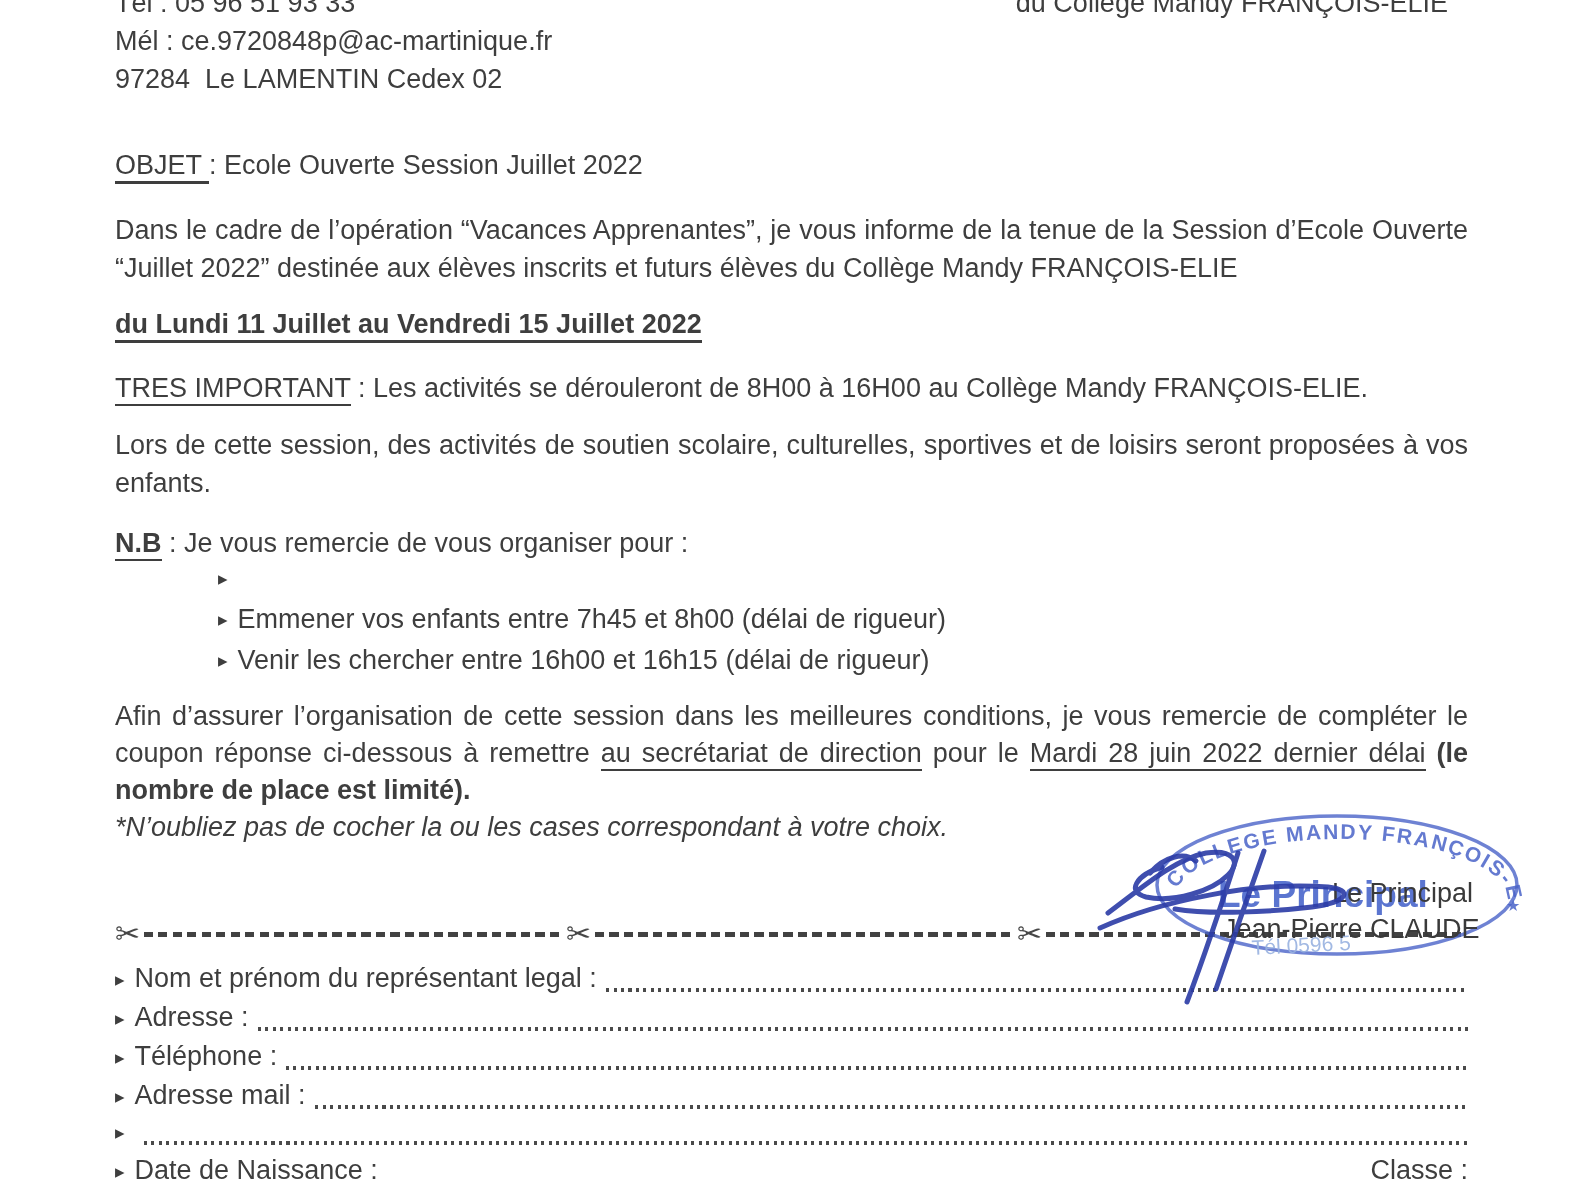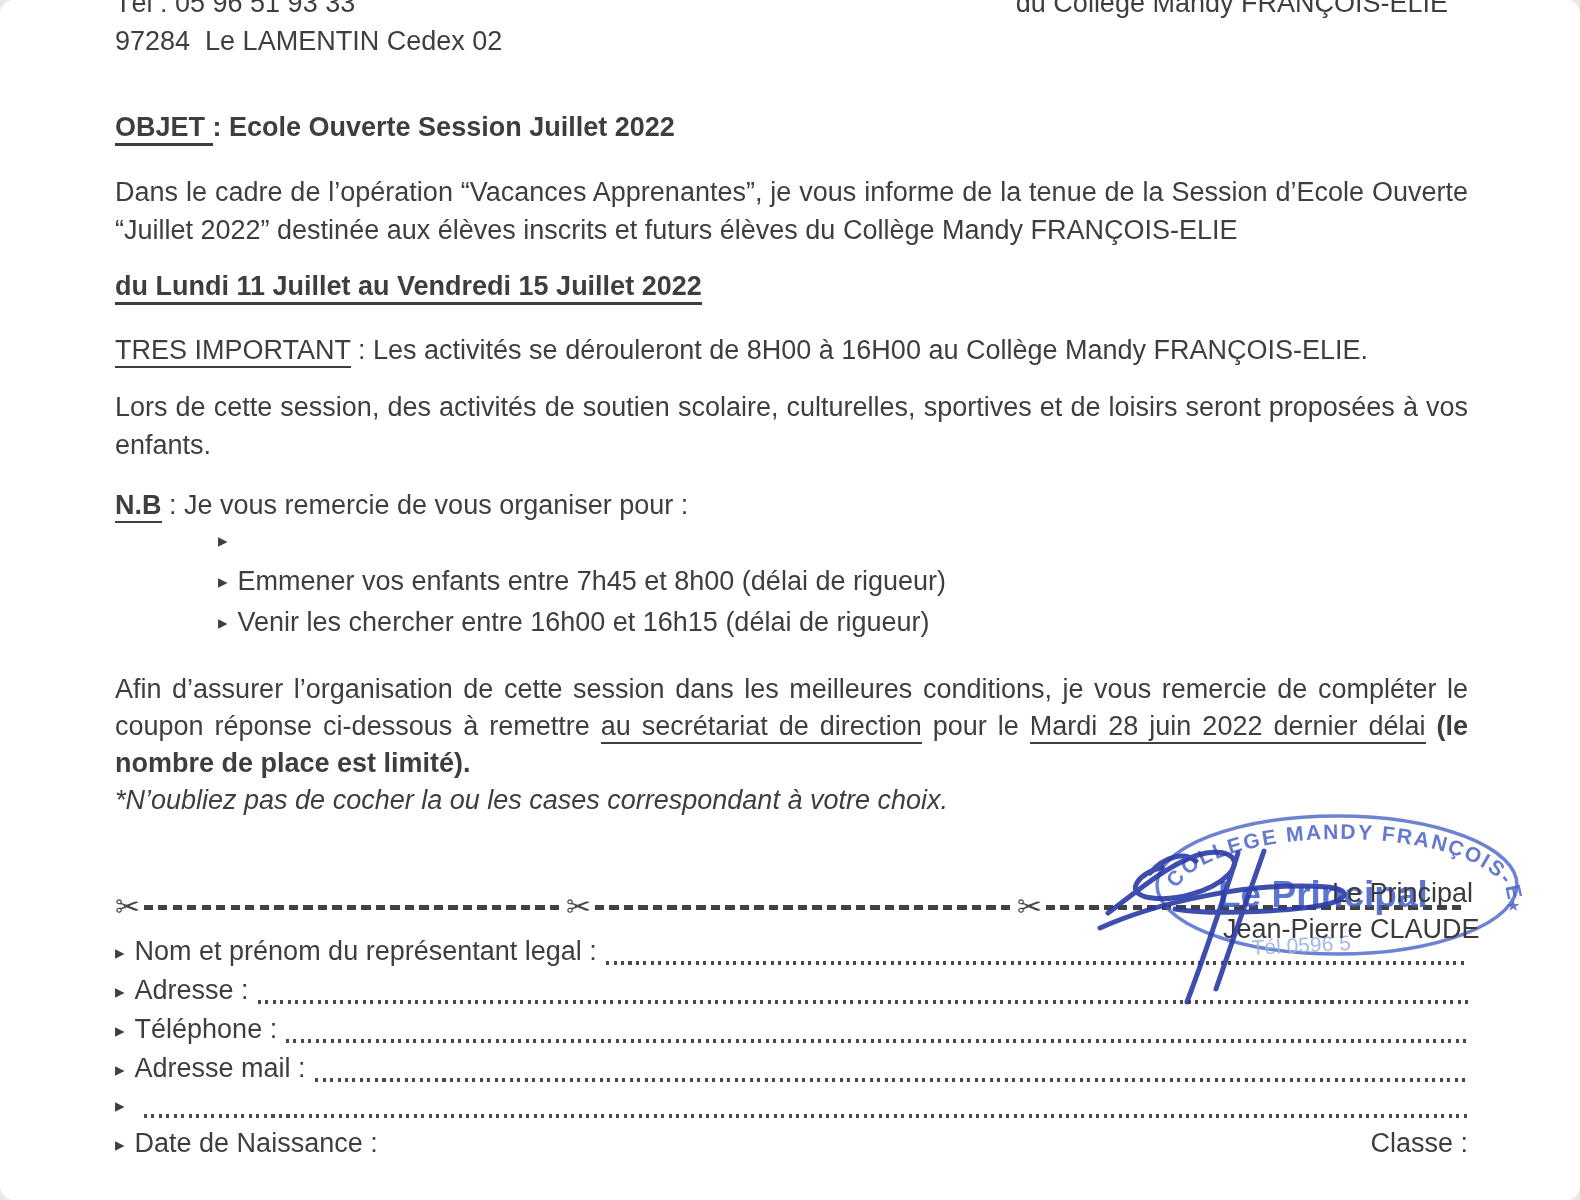--- a/index.html
+++ b/index.html
@@ -5,50 +5,49 @@
   html,body{margin:0;padding:0;background:#e8e8e8;}
   .page{
     position:relative;
     width:1580px;height:1200px;
     margin:0 auto;
     background:#ffffff;
     overflow:hidden;
     font-family:"Liberation Sans", sans-serif;
     color:#3e3e3e;
     font-size:27px;
-    border-radius:14px;
   }
   .content{position:absolute;left:115px;right:112px;top:0;}
 
   
   .header-row{display:flex;justify-content:space-between;align-items:flex-start;margin-top:-16px;}
   .header-left div{line-height:38px;white-space:pre;}
   .header-right{line-height:38px;margin-right:20px;white-space:nowrap;}
 
   
-  .subject{margin-top:48px;font-weight:bold;line-height:38px;}
+  .subject{margin-top:48px;font-weight:normal;line-height:38px;}
   .u{ text-decoration:none;border-bottom:3px solid #3e3e3e;padding-bottom:1px;}
   .u-thin{border-bottom:2px solid #3e3e3e;padding-bottom:1px;}
 
   .para{margin-top:27px;line-height:38px;text-align:justify;}
   .center-line{margin-top:18px;text-align:left;line-height:38px;}
   .center-line span{font-weight:bold;border-bottom:3px solid #3e3e3e;padding-bottom:1px;}
 
   .important{margin-top:26px;line-height:38px;}
   .important .rest{font-weight:normal;}
 
   .para2{margin-top:19px;line-height:38px;text-align:justify;}
 
   .nb-line{margin-top:22px;line-height:38px;}
   .nb-label{font-weight:bold;}
   .nb-list{margin:0;padding:0;list-style:none;}
   .nb-list .li{display:flex;align-items:baseline;line-height:38px;padding-left:103px;}
   .tri{font-size:19px;margin-right:10px;position:relative;top:-2px;color:#3e3e3e;}
 
-  .para3{margin-top:27px;line-height:37px;text-align:justify;}
+  .para3{margin-top:16px;line-height:37px;text-align:justify;}
   .para3 .b{font-weight:bold;}
   .note{line-height:37px;font-style:italic;}
 
   
   .cut-row{display:flex;align-items:center;margin-top:70px;height:36px;position:relative;z-index:1;}
   .scissors{font-size:30px;color:#474747;line-height:36px;}
   .dashes{flex:1;height:5px;margin:0 4px;align-self:center;
     background:repeating-linear-gradient(90deg,#424242 0 9px,transparent 9px 14.5px);}
 
   
@@ -65,20 +64,21 @@
 </style>
 </head>
 <body>
 
 <div class="page">
   <div class="content">
 
     <div class="header-row">
       <div class="header-left">
         <div>Tél : 05 96 51 93 33</div>
+        <div>Mél : ce.9720848p@ac-martinique.fr</div>
         <div>97284  Le LAMENTIN Cedex 02</div>
       </div>
       <div class="header-right">du Collège Mandy FRANÇOIS-ELIE</div>
     </div>
 
     <div class="subject">
       <span class="u">OBJET </span><span>: </span><span>Ecole Ouverte Session Juillet 2022</span>
     </div>
 
     <div class="para">Dans le cadre de l’opération “Vacances Apprenantes”, je vous informe de la tenue de la Session d’Ecole Ouverte “Juillet 2022” destinée aux élèves inscrits et futurs élèves du Collège Mandy FRANÇOIS-ELIE</div>

